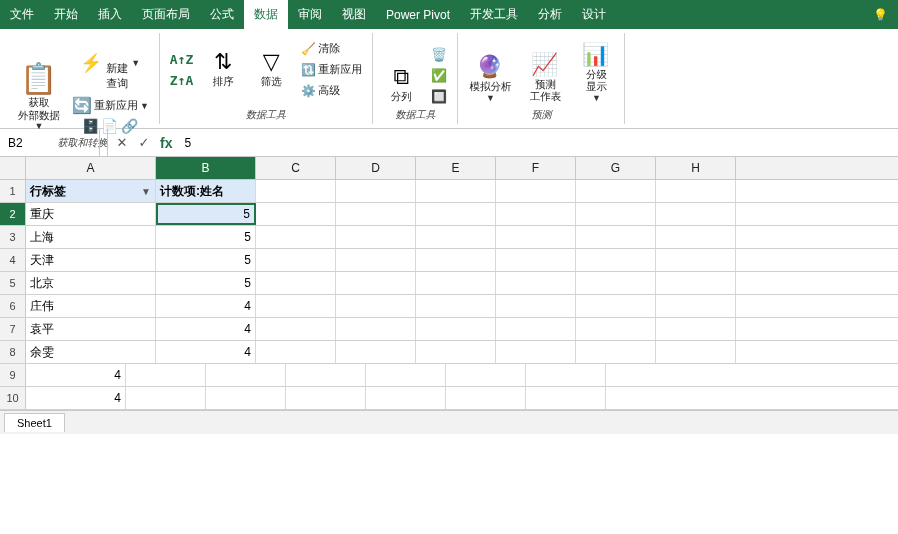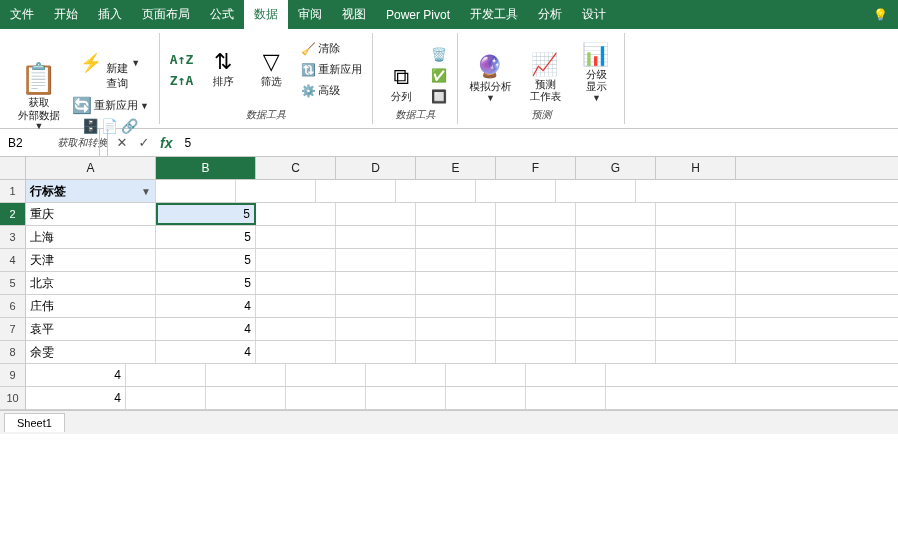--- a/index.html
+++ b/index.html
@@ -25,21 +25,21 @@
 
     .ribbon-btn-small { display: flex; flex-direction: row; align-items: center; padding: 1px 3px; cursor: pointer; border: 1px solid transparent; border-radius: 2px; gap: 2px; white-space: nowrap; }
     .ribbon-btn-small .btn-icon { font-size: 14px; }
     .ribbon-btn-small .btn-label { font-size: 11px; color: #222; }
 
     
     .formula-bar { display: flex; align-items: center; height: 28px; border-bottom: 1px solid #c8c8c8; background: #fff; padding: 0; }
     .cell-ref { width: 100px; height: 28px; border-right: 1px solid #c8c8c8; border-left: none; border-top: none; border-bottom: none; display: flex; align-items: center; padding: 0 8px; font-size: 12px; }
     .formula-bar-controls { display: flex; align-items: center; padding: 0 4px; gap: 2px; }
     .formula-bar-btn { width: 20px; height: 20px; display: flex; align-items: center; justify-content: center; cursor: pointer; font-size: 13px; color: #555; }
-    .formula-bar-fx { font-size: 14px; color: #217346; font-style: italic; margin: 0 4px; font-weight: bold; }
+    .formula-bar-fx { font-size: 14px; color: #217346; margin: 0 4px; font-weight: bold; }
     .formula-input { flex: 1; border: none; outline: none; font-size: 12px; padding: 0 4px; }
 
     
     .spreadsheet { display: flex; flex-direction: column; flex: 1; }
     .col-headers { display: flex; background: #f2f2f2; border-bottom: 1px solid #c8c8c8; }
     .corner-cell { width: 26px; min-width: 26px; height: 22px; border-right: 1px solid #c8c8c8; background: #f2f2f2; }
     .col-header { height: 22px; border-right: 1px solid #c8c8c8; display: flex; align-items: center; justify-content: center; font-size: 12px; color: #222; background: #f2f2f2; user-select: none; cursor: pointer; }
     .col-header.selected { background: #217346; color: #fff; }
     .sheet-row { display: flex; border-bottom: 1px solid #d0d0d0; }
     .row-num { width: 26px; min-width: 26px; height: 22px; border-right: 1px solid #c8c8c8; background: #f2f2f2; display: flex; align-items: center; justify-content: center; font-size: 11px; color: #444; cursor: pointer; }
@@ -227,20 +227,23 @@
     <div class="col-header col-G">G</div>
     <div class="col-header col-H">H</div>
   </div>
 
   <div class="sheet-row">
     <div class="row-num">1</div>
     <div class="cell col-A header-cell" style="display:flex;align-items:center;justify-content:space-between;">
       <span>行标签</span>
       <span style="font-size:10px;color:#555;">▼</span>
     </div>
+    <div class="cell col-B header-cell" style="display:flex;align-items:center;justify-content:space-between;">
+      <span>计数项:姓名</span>
+    </div>
     <div class="cell col-C">
         <span></span>
       </div>
     <div class="cell col-D">
         <span></span>
       </div>
     <div class="cell col-E">
         <span></span>
       </div>
     <div class="cell col-F">

